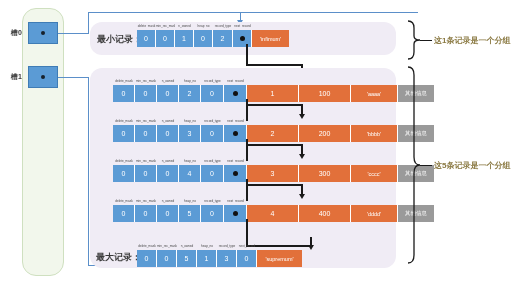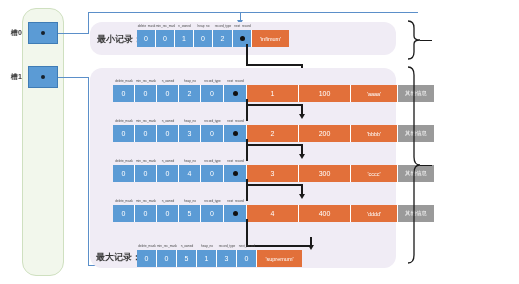--- a/index.html
+++ b/index.html
@@ -271,21 +271,23 @@
     <div class="cell c-blue" style="width:20px;">0</div>
     <div class="cell c-orange" style="width:45px;font-size:5.5px;">'supremum'</div>
   </div>
 
   <div class="abs brace" style="left:406px;top:20px;">
     <svg width="16" height="40" viewBox="0 0 16 40">
       <path d="M2 1 Q8 1 8 8 L8 16 Q8 20 14 20 Q8 20 8 24 L8 32 Q8 39 2 39" fill="none" stroke="#1a1a1a" stroke-width="1.3"></path>
     </svg>
   </div>
   <div class="abs bl bl-h" style="left:420px;top:40px;width:12px;background:#1a1a1a;"></div>
+  <div class="abs note" style="left:434px;top:35px;">这1条记录是一个分组</div>
 
   <div class="abs brace" style="left:406px;top:65px;">
     <svg width="16" height="200" viewBox="0 0 16 200">
       <path d="M2 2 Q8 2 8 10 L8 92 Q8 100 14 100 Q8 100 8 108 L8 190 Q8 198 2 198" fill="none" stroke="#1a1a1a" stroke-width="1.3"></path>
     </svg>
   </div>
   <div class="abs bl bl-h" style="left:420px;top:165px;width:12px;background:#1a1a1a;"></div>
+  <div class="abs note" style="left:434px;top:160px;">这5条记录是一个分组</div>
 
 </div>
 
 </body></html>

